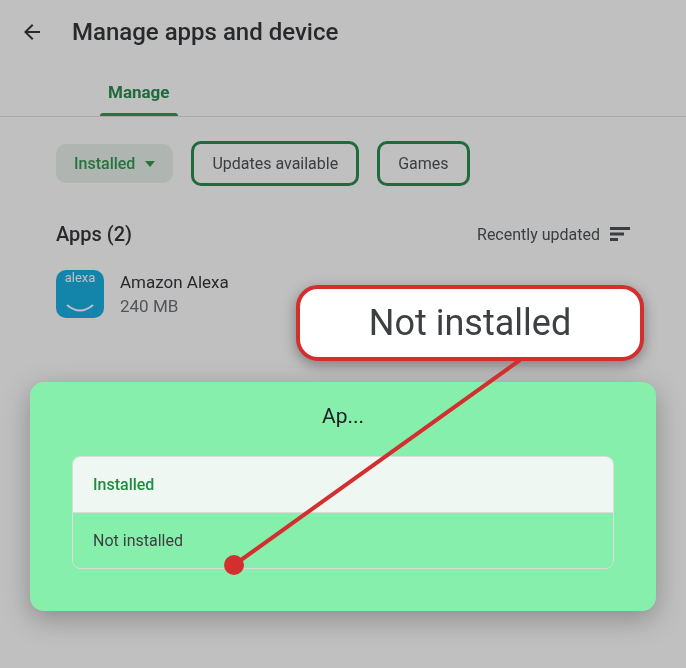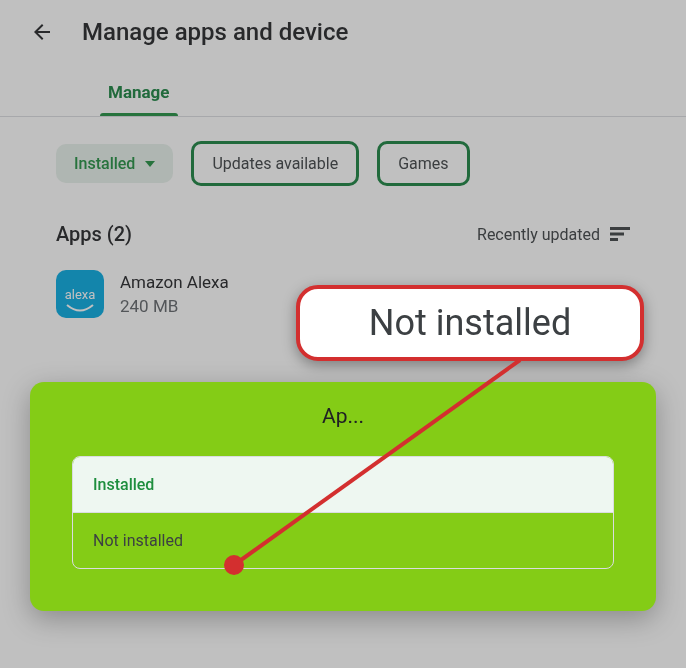--- a/index.html
+++ b/index.html
@@ -1,50 +1,50 @@
 <!DOCTYPE html>
 <html><head>
   <meta charset="utf-8">
   <style>
     * { box-sizing: border-box; margin: 0; padding: 0; font-family: 'Roboto', 'Segoe UI', Arial, sans-serif; }
     body { width: 686px; height: 668px; background: #fff; position: relative; overflow: hidden; }
     
-    .header { display: flex; align-items: center; padding: 18px 30px 10px; gap: 28px; }
+    .header { display: flex; align-items: center; padding: 18px 20px 10px; gap: 28px; }
     .back-arrow { width: 24px; height: 24px; display: flex; align-items: center; justify-content: center; cursor: pointer; }
     .page-title { font-size: 24px; font-weight: 500; color: #202124; }
     
     .tabs { display: flex; gap: 4px; padding: 18px 0 0 92px; border-bottom: 1px solid #dadce0; }
     .tab { padding: 8px 16px 14px; font-size: 17px; color: #5f6368; cursor: pointer; position: relative; }
     .tab.active { color: #15803d; font-weight: 700; }
     .tab.active::after { content: ''; position: absolute; bottom: 0; left: 8px; right: 8px; height: 3px; background: #1e8e3e; border-radius: 3px 3px 0 0; }
     
     .filter-row { display: flex; gap: 18px; padding: 24px 56px 8px; align-items: center; }
     .chip { padding: 10px 18px; border-radius: 10px; font-size: 16px; cursor: pointer; display: inline-flex; align-items: center; gap: 10px; }
     .chip.filled { background: #e6f0ea; color: #1e8e3e; font-weight: 500; border: none; }
     .chip.outlined { background: #fff; border: 3px solid #15803d; color: #3c4043; }
     
     .section-header { display: flex; justify-content: space-between; align-items: center; padding: 28px 56px 8px; }
     .section-title { font-size: 20px; font-weight: 500; color: #202124; }
     .sort-control { display: flex; align-items: center; gap: 10px; color: #3c4043; font-size: 16px; cursor: pointer; }
     
     .app-row { display: flex; align-items: center; gap: 16px; padding: 16px 56px; }
-    .app-icon { width: 48px; height: 48px; border-radius: 10px; background: #00A8E1; display: flex; align-items: center; justify-content: center; color: #fff; font-size: 13px; position: relative; }
+    .app-icon { width: 48px; height: 48px; border-radius: 10px; background: #00A8E1; display: flex; justify-content: center; color: #fff; font-size: 13px; position: relative; }
     .app-icon .smile { position: absolute; bottom: 6px; width: 28px; height: 8px; }
     .app-info .app-name { font-size: 17px; color: #202124; margin-bottom: 4px; }
     .app-info .app-size { font-size: 17px; color: #5f6368; }
     
     
     .dim { position: absolute; inset: 0; background: rgba(60,60,60,0.32); }
     
     
     .callout { position: absolute; top: 285px; left: 296px; width: 348px; height: 76px; background: #fff; border: 4px solid #d32f2f; border-radius: 22px; display: flex; align-items: center; justify-content: center; box-shadow: 0 4px 14px rgba(0,0,0,0.35); z-index: 5; }
     .callout-text { font-size: 36px; font-weight: 400; color: #3c4043; }
     
     
-    .modal { position: absolute; top: 382px; left: 30px; right: 30px; background: #84cc16; border-radius: 14px; box-shadow: 0 8px 28px rgba(0,0,0,0.28); padding: 22px 42px 42px; z-index: 4; }
+    .modal { position: absolute; top: 382px; left: 30px; right: 30px; background: #86efac; border-radius: 14px; box-shadow: 0 8px 28px rgba(0,0,0,0.28); padding: 22px 42px 42px; z-index: 4; }
     .modal-title { text-align: center; font-size: 21px; color: #202124; margin-bottom: 28px; }
     .option-list { border: 1px solid #dadce0; border-radius: 8px; overflow: hidden; }
     .option { padding: 18px 20px; font-size: 16px; cursor: pointer; position: relative; }
     .option.selected { background: #eef7f1; color: #1e8e3e; font-weight: 500; }
     .option:not(:last-child) { border-bottom: 1px solid #dadce0; }
     .option.plain { color: #3c4043; }
     
     
     .arrow-svg { position: absolute; top: 0; left: 0; width: 686px; height: 668px; pointer-events: none; z-index: 6; }
     .arrow-dot { fill: #d32f2f; }

